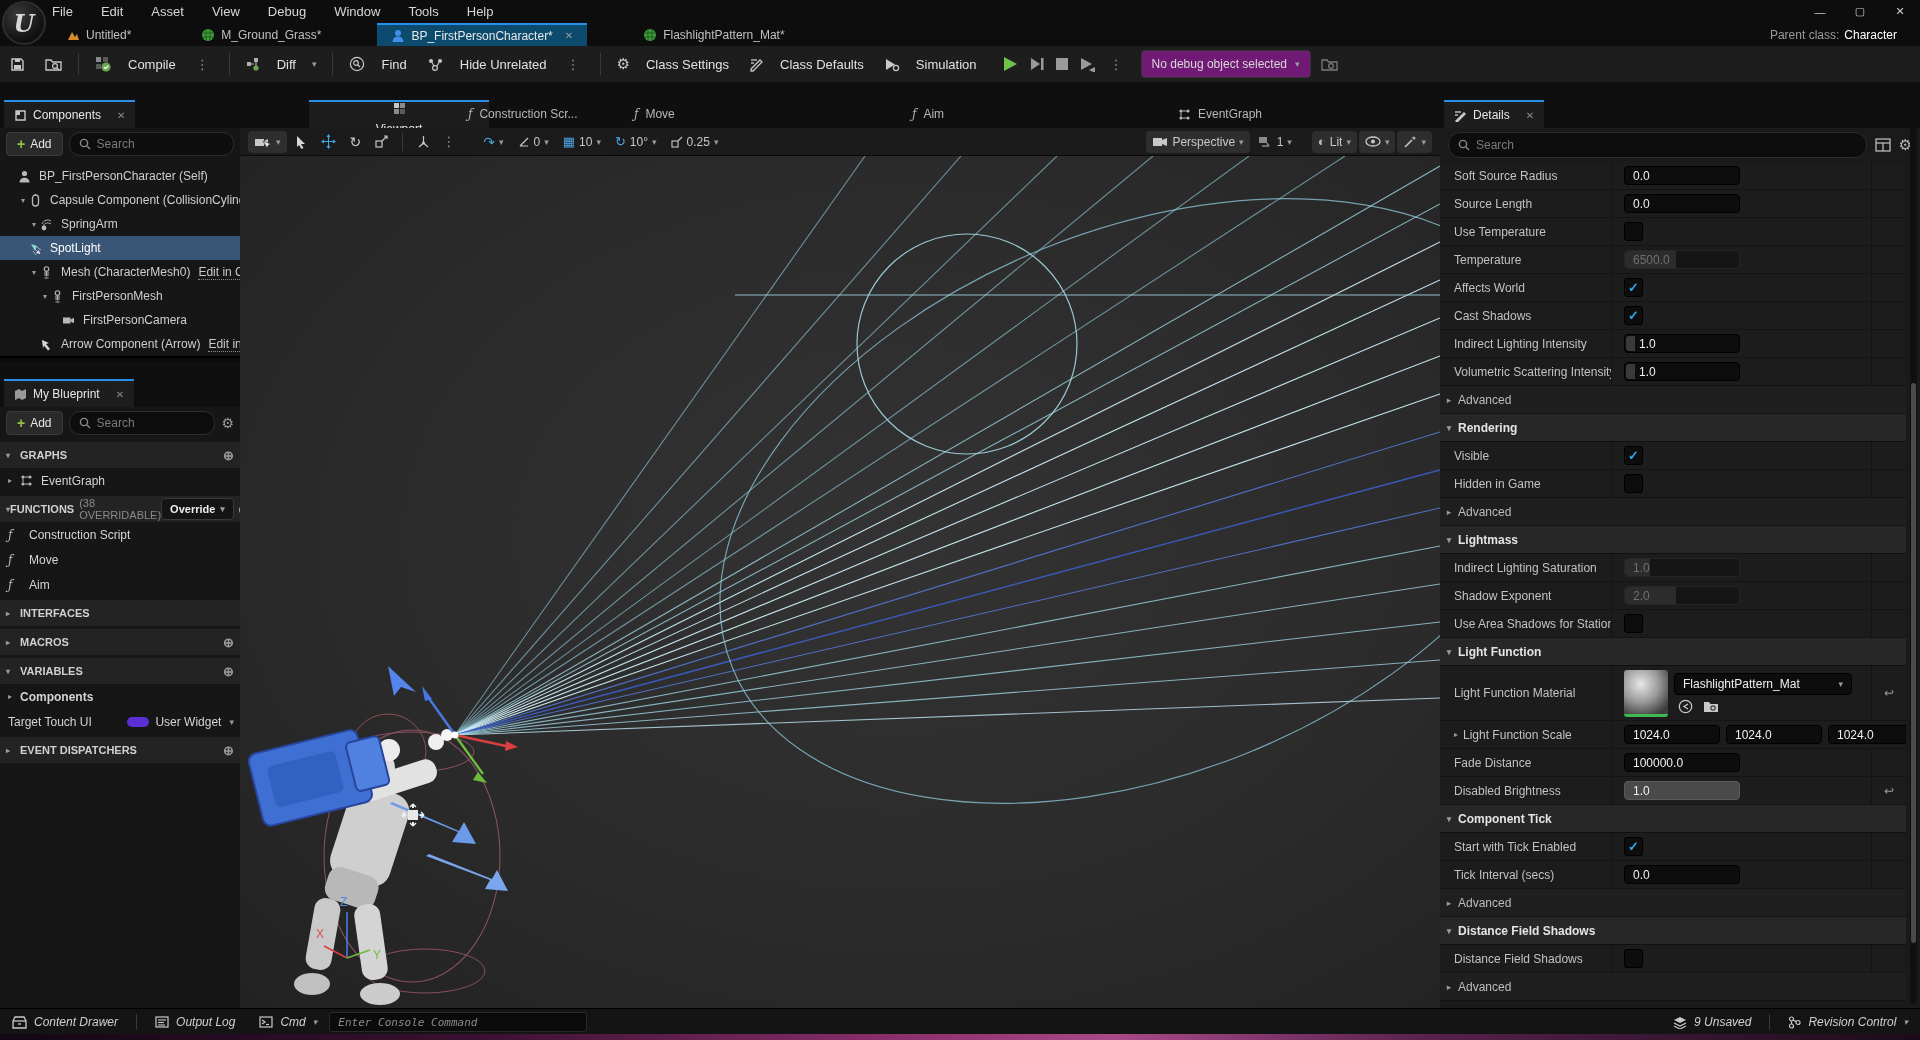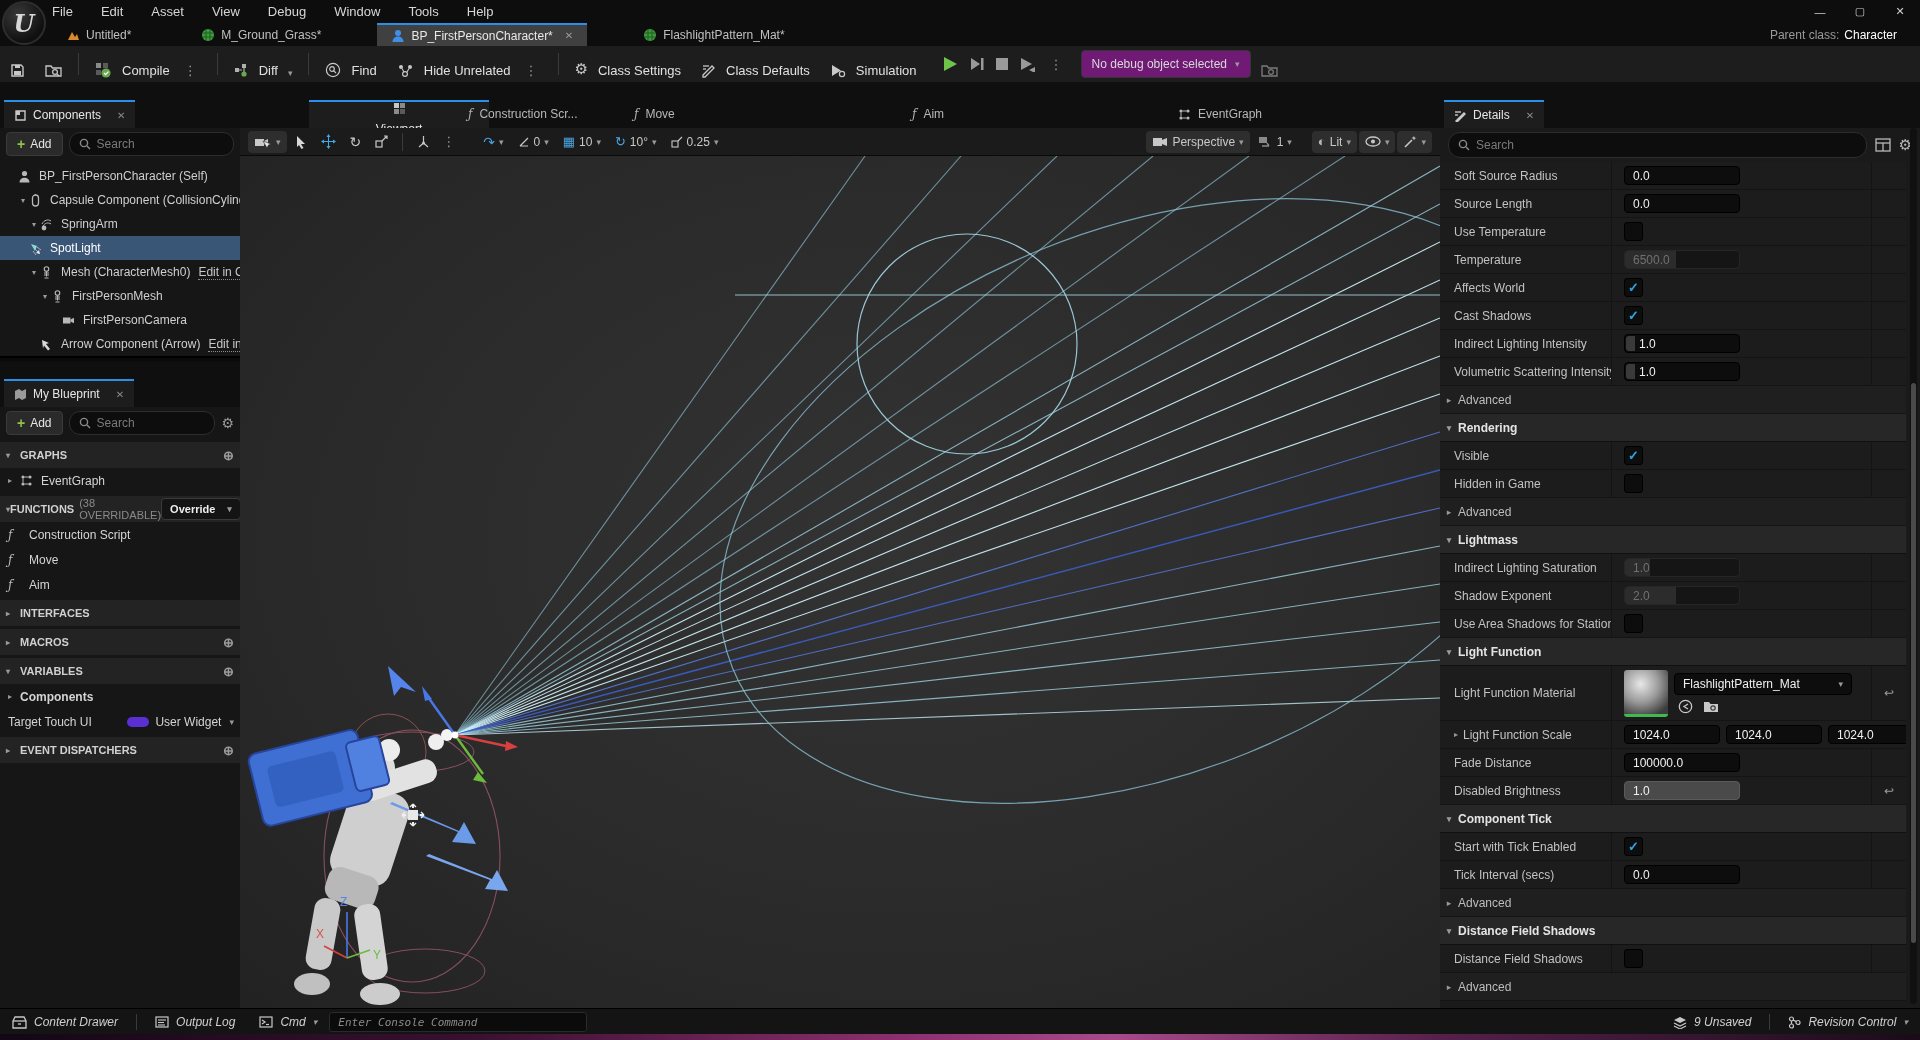--- a/index.html
+++ b/index.html
@@ -11,29 +11,29 @@
   #logo{position:absolute;left:2px;top:1px;width:44px;height:44px;border-radius:50%;
         background:radial-gradient(circle at 35% 30%,#3a3a3a,#101010 70%);
         border:2px solid #2e2e2e;box-sizing:border-box;display:flex;align-items:center;justify-content:center;}
   #logo span{font-family:"DejaVu Serif",serif;font-style:italic;font-weight:bold;font-size:24px;color:#d8d8d8;}
   #menubar{position:absolute;left:40px;top:0;height:23px;display:flex;align-items:center;gap:4px;}
   .menu-item{padding:0 12px;height:23px;line-height:23px;color:#d6d6d6;font-size:13px;cursor:default;}
   #win-controls{position:absolute;right:0;top:0;height:23px;display:flex;}
   .winbtn{width:40px;height:23px;display:flex;align-items:center;justify-content:center;color:#cfcfcf;font-size:11px;}
   #asset-tab-bar{position:absolute;left:52px;top:23px;height:23px;display:flex;align-items:flex-end;}
   .atab{display:flex;align-items:center;gap:6px;height:23px;padding:0 14px;margin-right:42px;color:#c0c0c0;font-size:12px;}
-  .atab.active{background:#404040;border-top:2px solid #2a8fe8;height:21px;color:#e8e8e8;}
+  .atab.active{background:#0c4a6e;border-top:2px solid #2a8fe8;height:21px;color:#e8e8e8;}
   .atclose{color:#9a9a9a;font-size:10px;margin-left:6px;}
   .aticon{width:14px;height:14px;display:inline-flex;}
   #parent-class{position:absolute;right:23px;top:23px;height:23px;display:flex;align-items:center;gap:5px;color:#9a9a9a;font-size:12px;}
   #parent-class a{color:#ffffff;text-decoration:none;}
   
   #main-toolbar{position:absolute;left:0;top:46px;width:1920px;height:36px;background:#1d1d1d;
                 display:flex;align-items:center;border-bottom:1px solid #050505;}
-  .tbtn{display:flex;align-items:flex-end;gap:10px;padding:0 10px;height:28px;color:#e0e0e0;font-size:13px;white-space:nowrap;}
+  .tbtn{display:flex;align-items:center;gap:16px;padding:0 10px;height:28px;color:#e0e0e0;font-size:13px;white-space:nowrap;}
   .tsep{width:1px;height:22px;background:#3a3a3a;margin:0 6px;}
   .kebab{color:#9a9a9a;font-size:13px;padding:0 4px;}
   .caret{color:#9a9a9a;font-size:9px;}
   .play-group{display:flex;align-items:center;gap:10px;margin:0 14px;}
   #debug-dropdown{display:flex;align-items:center;gap:8px;background:#701a75;border:1px solid #353535;
                   border-radius:4px;height:26px;padding:0 10px;color:#d8d8d8;}
   .icon{display:inline-flex;align-items:center;justify-content:center;}
   
   .panel{position:absolute;background:#161616;}
   .tabstrip{height:46px;background:#0f0f0f;display:flex;align-items:flex-end;padding-left:4px;}
@@ -52,21 +52,21 @@
   .trow .tw{width:12px;font-size:8px;color:#9a9a9a;text-align:center;flex:none;}
   .trow .ticon{width:16px;flex:none;margin-right:5px;}
   .trow .tlink{margin-left:8px;color:#c8c8c8;border-bottom:1px dotted #8a8a8a;flex:none;}
   
   .mb-header{height:26px;background:#232323;display:flex;align-items:center;padding:0 6px;
              font-weight:bold;font-size:11px;color:#d0d0d0;margin-top:3px;}
   .mb-header .suffix{font-weight:normal;color:#8a8a8a;margin-left:5px;font-size:11px;}
   .mb-header .spacer{flex:1;}
   .pluscircle{color:#9a9a9a;font-size:13px;}
   .mb-item{height:25px;display:flex;align-items:center;padding-left:8px;color:#d4d4d4;}
-  .override-btn{display:flex;align-items:center;gap:12px;background:#141414;border:1px solid #3a3a3a;
+  .override-btn{display:flex;align-items:center;gap:5px;background:#141414;border:1px solid #3a3a3a;
                 border-radius:4px;height:20px;padding:0 8px;color:#eee;font-weight:bold;font-size:11px;margin-right:4px;}
   .pill{width:22px;height:10px;border-radius:5px;background:#5a2fd4;flex:none;}
   
   #viewport{left:240px;top:82px;width:1200px;height:926px;background:#151515;}
   #vp-tabstrip{position:absolute;left:0;top:0;width:1200px;height:46px;background:#0f0f0f;}
   .vtab{position:absolute;bottom:0;height:28px;display:flex;align-items:center;gap:7px;color:#b8b8b8;padding:0 10px;}
   .vtab.active{background:#1d1d1d;border-top:2px solid #2a8fe8;height:26px;color:#e8e8e8;}
   .fnglyph{font-family:"DejaVu Serif",serif;font-style:italic;color:#b0b0b0;}
   #vp-toolbar{position:absolute;left:0;top:46px;width:1200px;height:28px;background:#1b1b1b;
               display:flex;align-items:center;gap:2px;padding:0 8px;box-sizing:border-box;border-bottom:1px solid #0a0a0a;}

